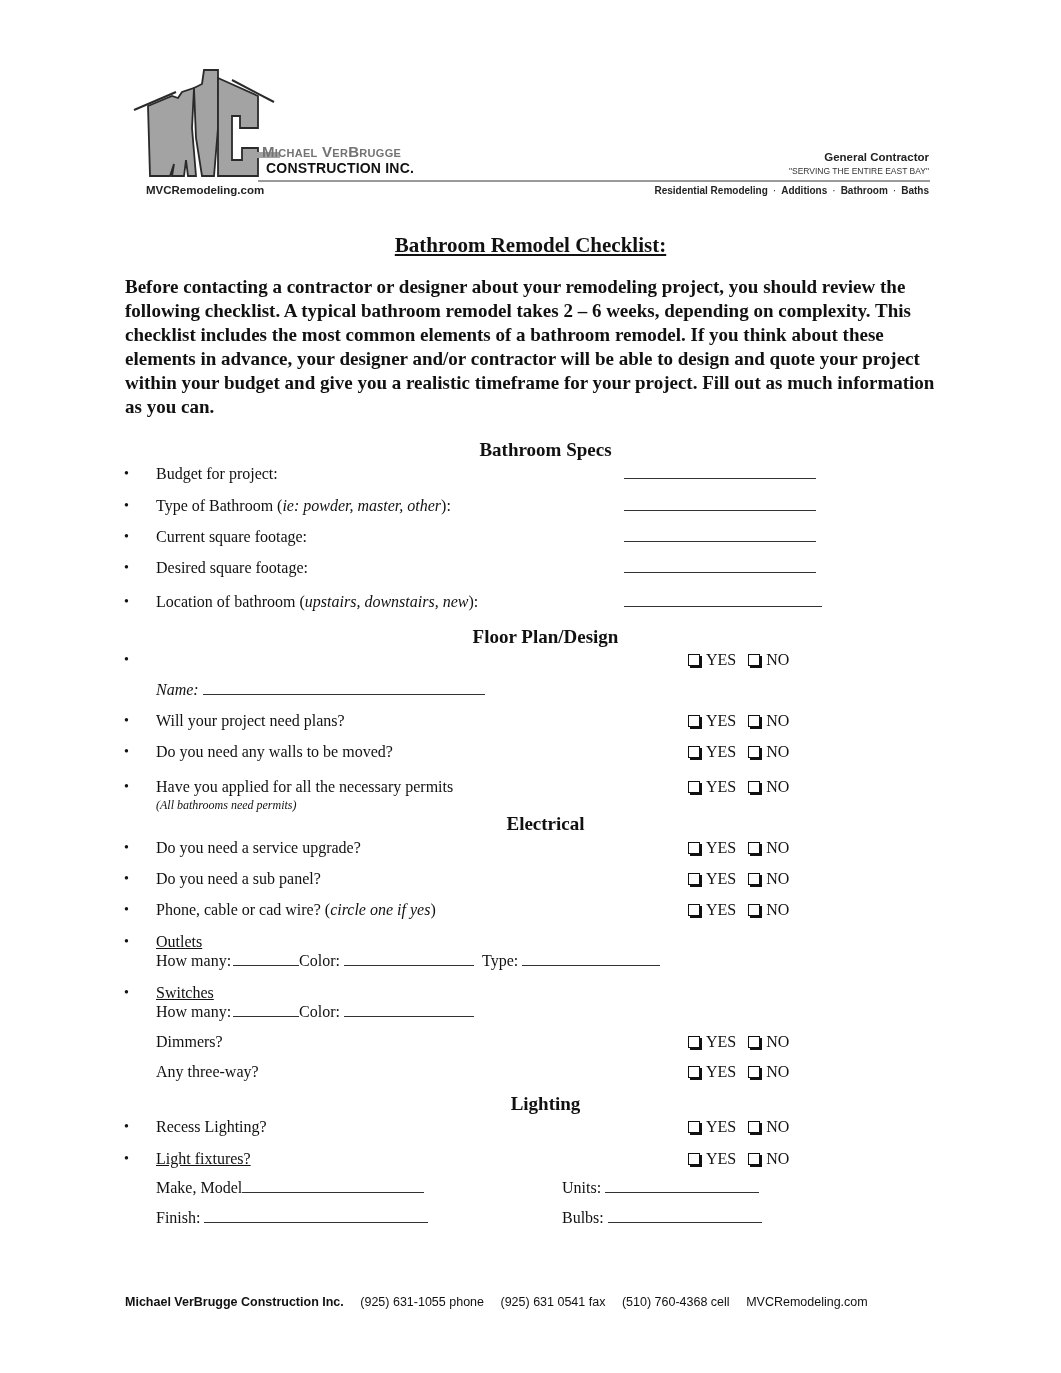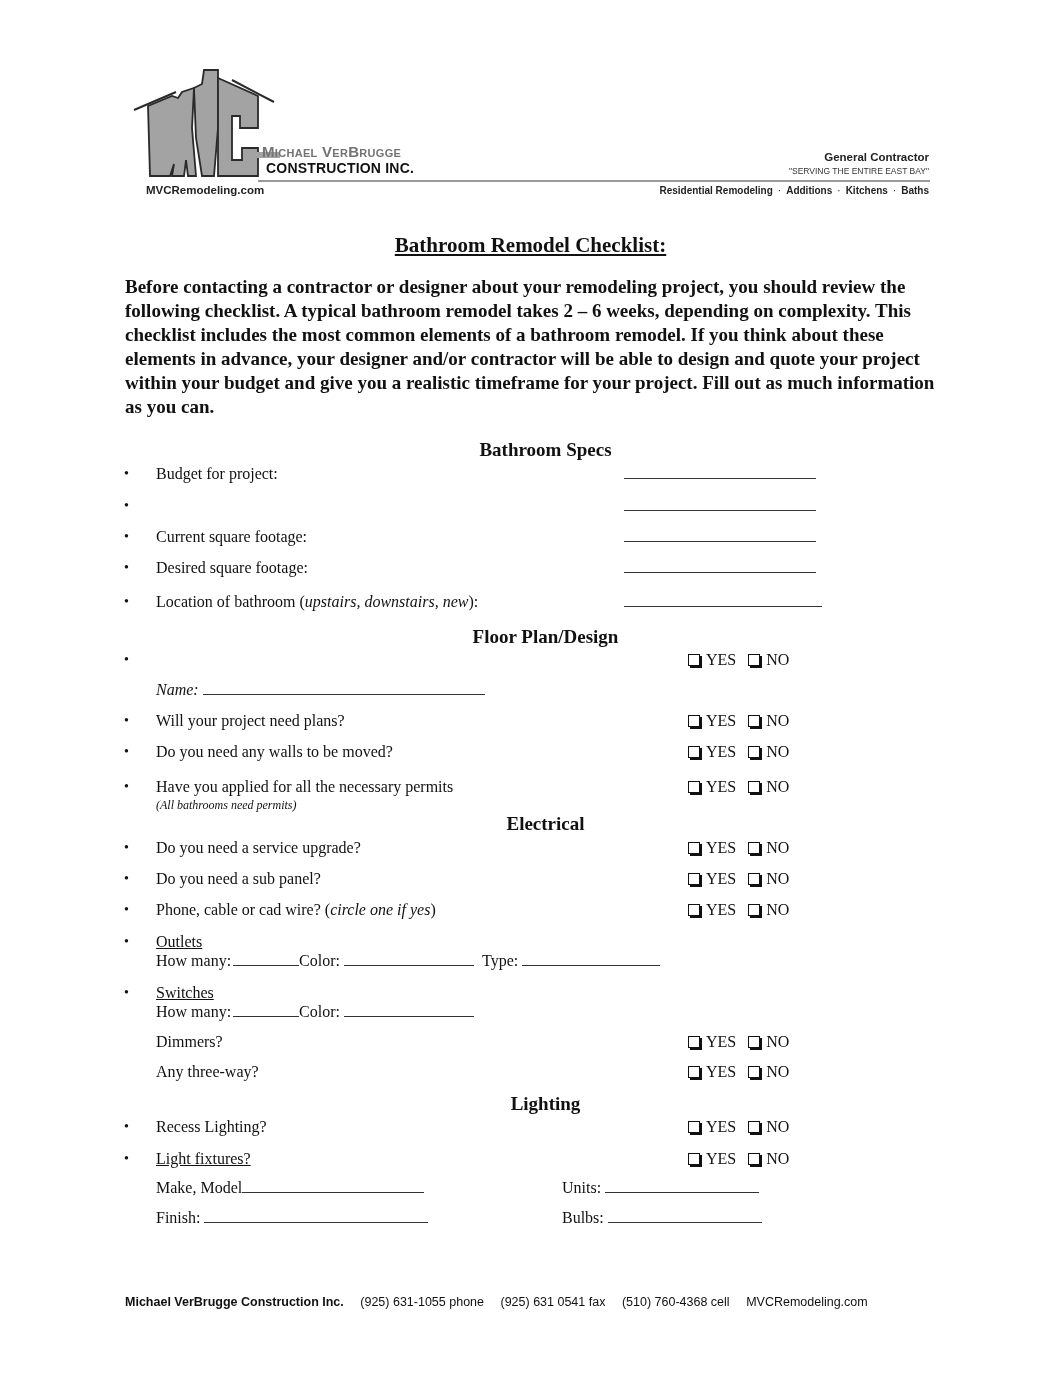--- a/index.html
+++ b/index.html
@@ -58,36 +58,37 @@
     <path d="M86,10 L126,28 L126,60 L108,60 L108,48 L100,48 L100,92 L110,92 L110,80 L126,80 L126,108 L86,108 Z" fill="#a3a3a3" stroke="#2a2a2a" stroke-width="1.8"></path>
     <rect x="124" y="84" width="24" height="6" fill="#a3a3a3"></rect>
   </svg>
   <div class="company-name-1">Michael VerBrugge</div>
   <div class="company-name-2">CONSTRUCTION INC.</div>
   <div class="header-rule"></div>
   <div class="website">MVCRemodeling.com</div>
   <div class="gc-title">General Contractor</div>
   <div class="gc-tagline">"SERVING THE ENTIRE EAST BAY"</div>
   <div class="services">
-    <span>Residential Remodeling</span><span class="dot">·</span><span>Additions</span><span class="dot">·</span><span>Kitchens</span><span class="dot">·</span><span>Baths</span>
+    <span>Residential Remodeling</span><span class="dot">·</span><span>Additions</span><span class="dot">·</span><span>Bathroom</span><span class="dot">·</span><span>Baths</span>
   </div>
 </div>
 
 <div class="doc-title">Bathroom Remodel Checklist:</div>
 <div class="intro">Before contacting a contractor or designer about your remodeling project, you should review the following checklist. A typical bathroom remodel takes 2 – 6 weeks, depending on complexity. This checklist includes the most common elements of a bathroom remodel. If you think about these elements in advance, your designer and/or contractor will be able to design and quote your project within your budget and give you a realistic timeframe for your project. Fill out as much information as you can.</div>
 
 <div class="section-heading" style="top:439px;">Bathroom Specs</div>
 
 <div class="row" style="top:463px;">
   <span class="bullet">•</span>
   <span class="label">Budget for project:</span>
   <span class="blank"></span>
 </div>
 <div class="row" style="top:495px;">
   <span class="bullet">•</span>
+  <span class="label"><span>Type of Bathroom (</span><i>ie: powder, master, other</i><span>):</span></span>
   <span class="blank"></span>
 </div>
 <div class="row" style="top:526px;">
   <span class="bullet">•</span>
   <span class="label">Current square footage:</span>
   <span class="blank"></span>
 </div>
 <div class="row" style="top:557px;">
   <span class="bullet">•</span>
   <span class="label">Desired square footage:</span>

